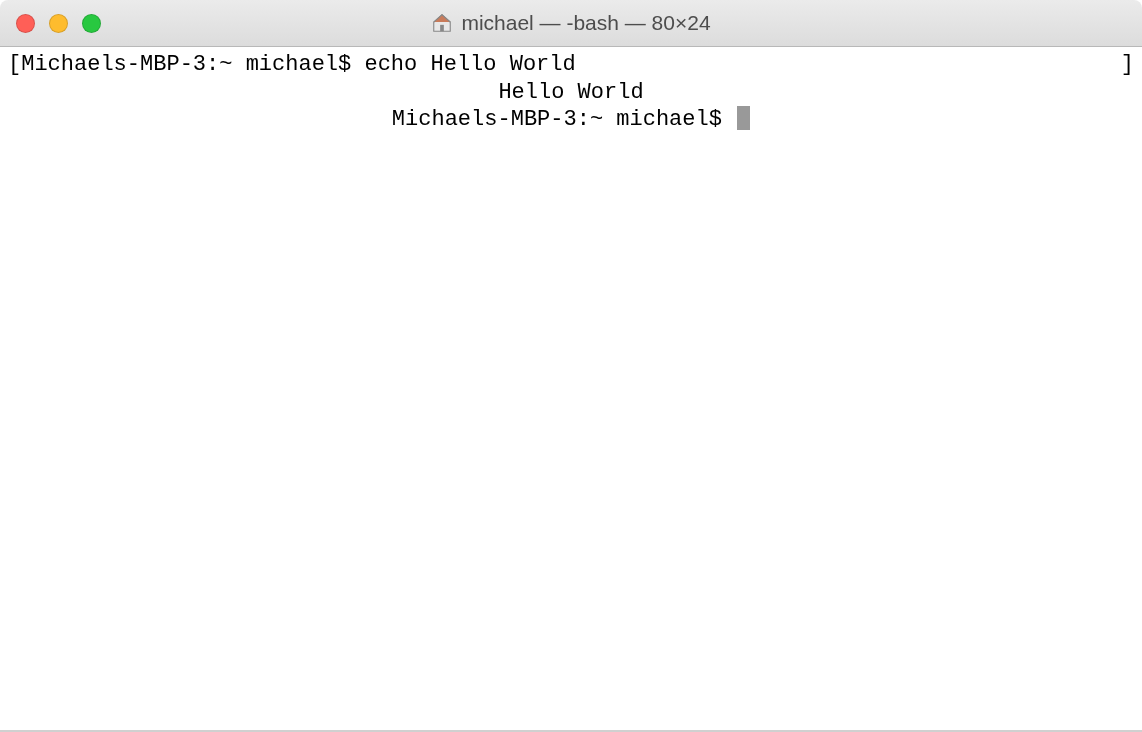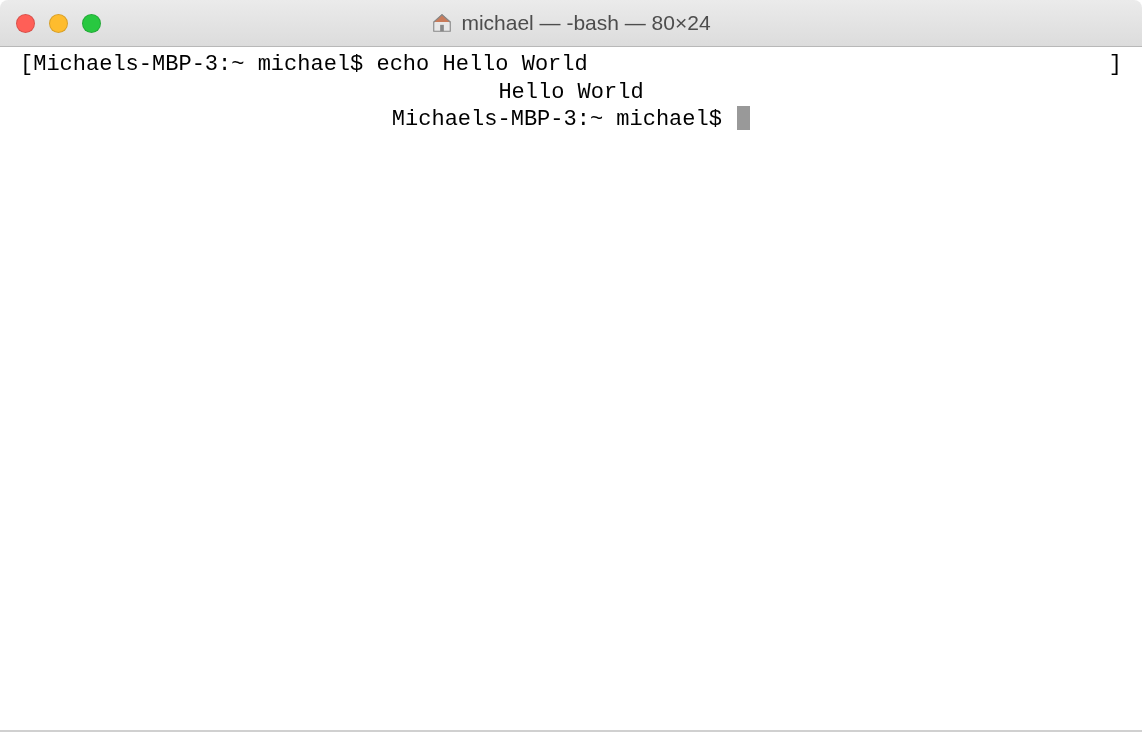--- a/index.html
+++ b/index.html
@@ -67,21 +67,21 @@
       justify-content: center;
     }
     .window-title {
       font-size: 21px;
       color: #4d4d4d;
       font-weight: 400;
     }
     .terminal-body {
       flex: 1;
       background: #ffffff;
-      padding: 4px 20px;
+      padding: 4px 8px;
       font-family: "Menlo", "Monaco", "Courier New", monospace;
       font-size: 22px;
       line-height: 1.25;
       color: #000000;
       overflow: auto;
       cursor: text;
       position: relative;
       border-bottom: 2px solid #d0d0d0;
     }
     .terminal-line {

